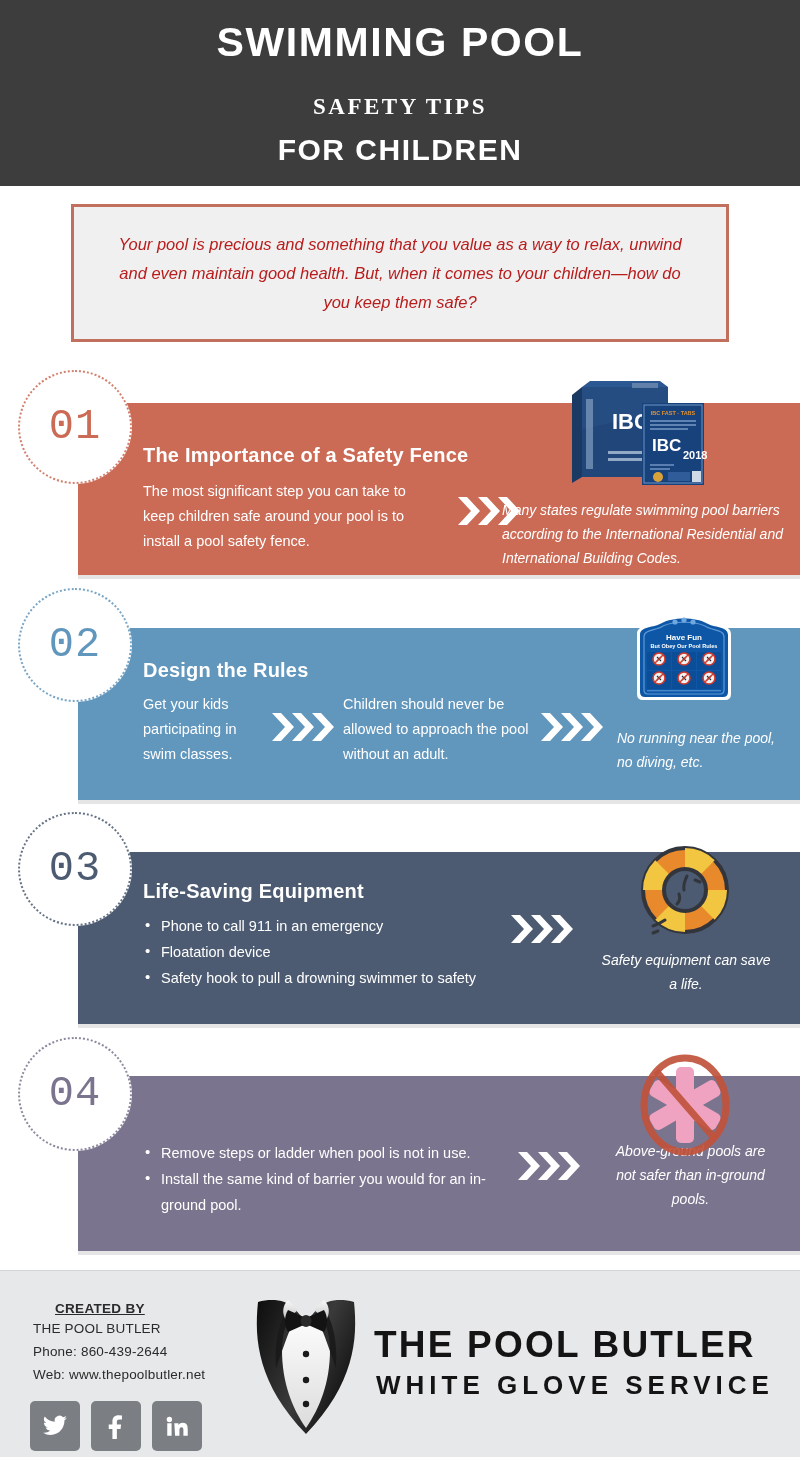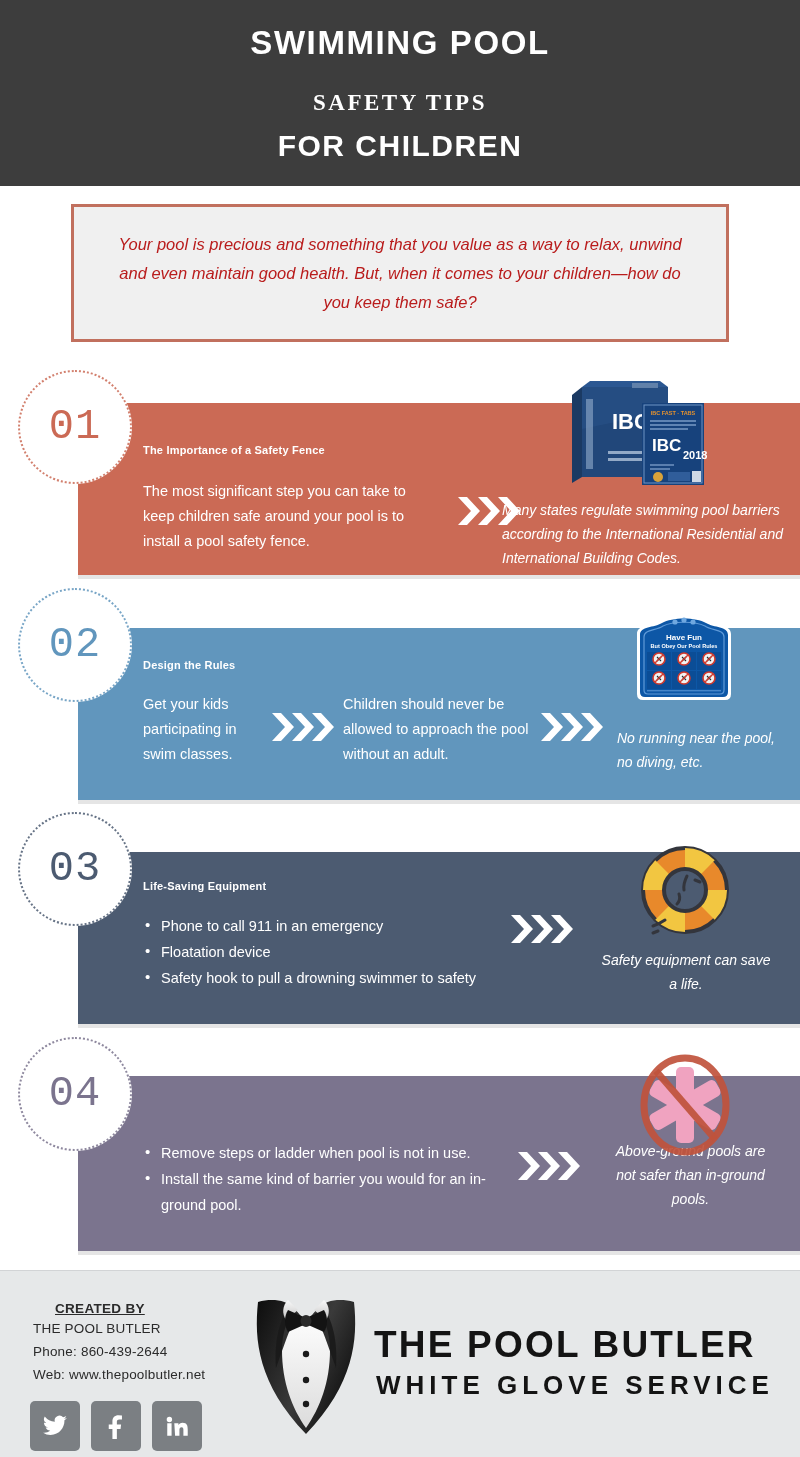--- a/index.html
+++ b/index.html
@@ -19,21 +19,21 @@
   
   .header {
     position: absolute; left: 0; top: 0;
     width: 800px; height: 186px;
     background: #3d3d3d;
     display: flex; flex-direction: column;
     align-items: center; justify-content: center;
   }
   .hdr-line1 {
     color: #ffffff;
-    font-size: 33px; font-weight: bold;
+    font-size: 41px; font-weight: bold;
     letter-spacing: 1.6px;
     line-height: 1;
     margin-bottom: 28px;
   }
   .hdr-mid {
     display: flex; align-items: center;
     width: 660px; justify-content: center;
     margin-bottom: 13px;
     flex-direction: column;
   }
@@ -112,21 +112,21 @@
   }
   .nb1 { left: 18px; top: 370px; color: #cb6a55; }
   .nb2 { left: 18px; top: 588px; color: #6196bd; }
   .nb3 { left: 18px; top: 812px; color: #4c5b71; }
   .nb4 { left: 18px; top: 1037px; color: #7b748e; }
 
   
   .sec-title {
     position: absolute;
     color: #ffffff;
-    font-size: 11px;
+    font-size: 20px;
     font-weight: bold;
     letter-spacing: 0.2px;
     white-space: nowrap;
   }
   .body-text {
     position: absolute;
     color: #ffffff;
     font-size: 14.5px;
     line-height: 25px;
   }

